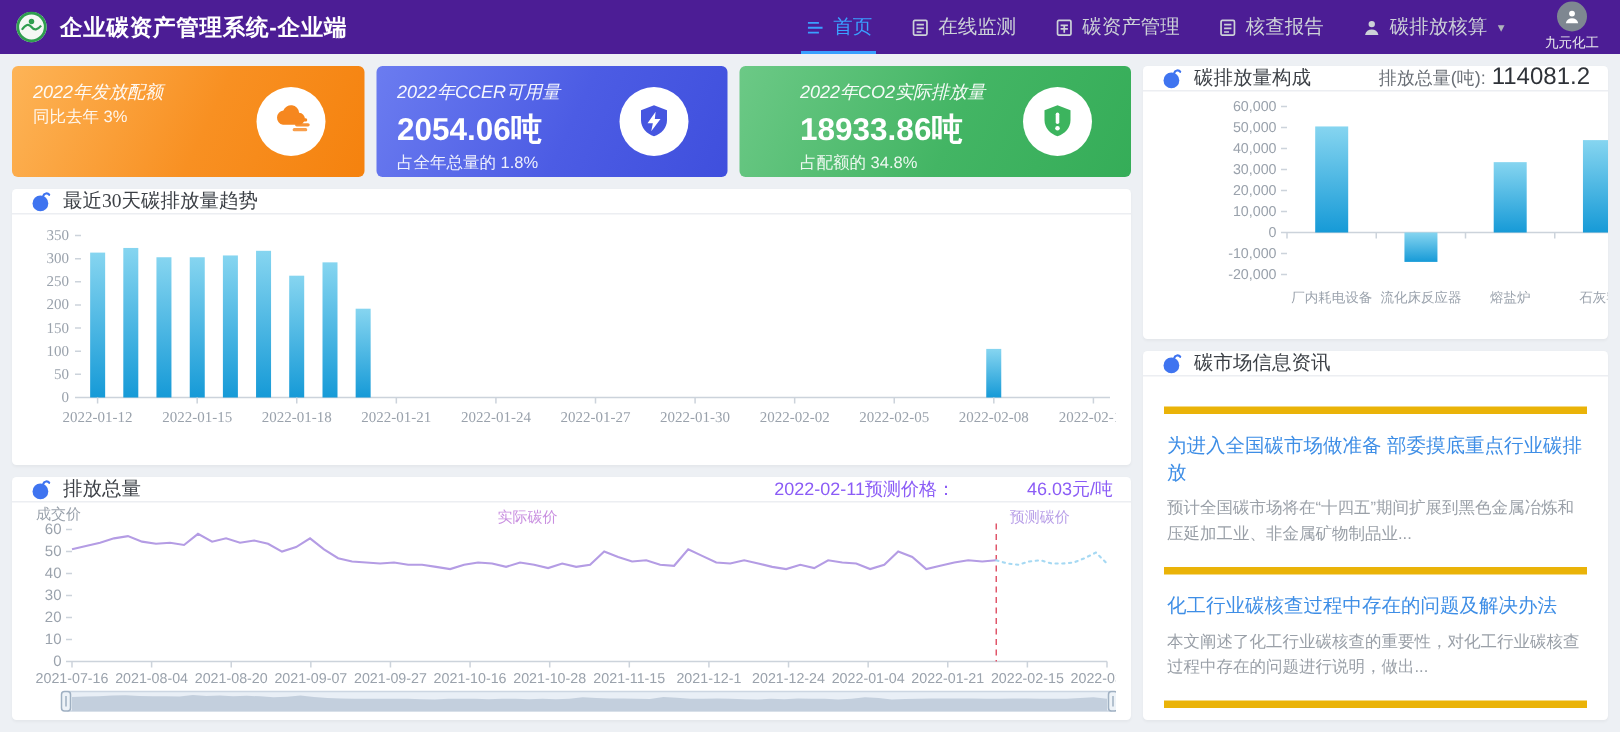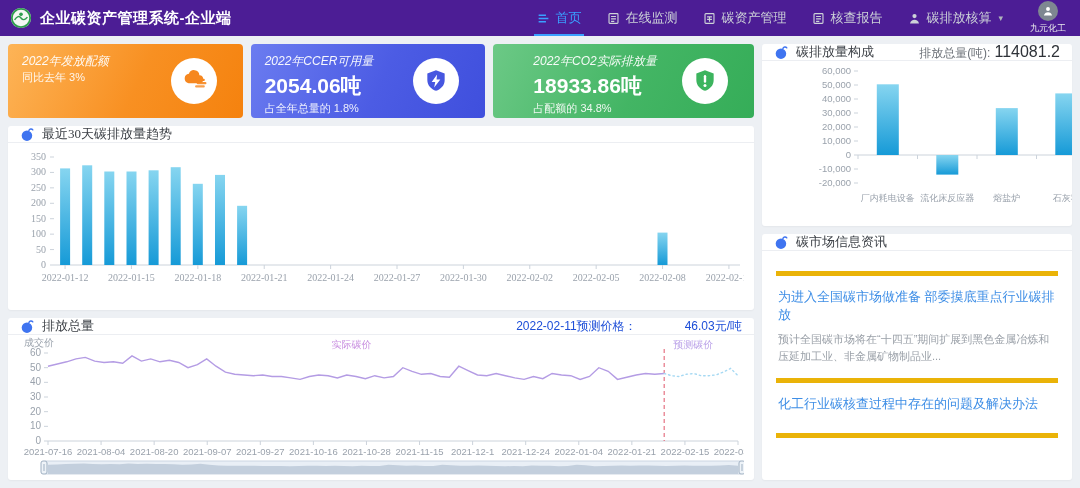--- a/index.html
+++ b/index.html
@@ -224,21 +224,21 @@
       </div>
     </section>
 
     <section class="panel market-panel">
       <div class="panel-head">
         <svg width="15" height="15" viewBox="0 0 16 16">
             <circle cx="7.4" cy="9.2" r="5.6" fill="#3f74f0"></circle>
             <path d="M9.5 3.8 C10 1.8 12.6 1.6 13.6 3" fill="none" stroke="#3f74f0" stroke-width="1.6" stroke-linecap="round"></path>
           </svg>
         <span class="panel-title">排放总量</span>
-        <span class="head-right" style="color:#1d4ed8;gap:48px;">
+        <span class="head-right" style="color:#8b5cf6;gap:48px;">
           <span>2022-02-11预测价格：</span>
           <span>46.03元/吨</span>
         </span>
       </div>
       <div class="chart-wrap">
         <svg id="market-svg" width="726" height="140" viewBox="0 0 726 140">
             <text x="6" y="9" text-anchor="start" font-size="10" fill="#9aa2ac">成交价</text>
             <text x="23" y="107" text-anchor="end" font-size="10" fill="#9aa2ac">0</text>
             <line x1="26" y1="104" x2="30" y2="104" stroke="#ccd3db"></line>
             <text x="23" y="92.33333333333333" text-anchor="end" font-size="10" fill="#9aa2ac">10</text>
@@ -364,20 +364,21 @@
           </svg>
         <span class="panel-title">碳市场信息资讯</span>
       </div>
       <div class="news-list">
         <div class="news-item">
           <div class="nt">为进入全国碳市场做准备 部委摸底重点行业碳排放</div>
           <div class="ns">预计全国碳市场将在“十四五”期间扩展到黑色金属冶炼和压延加工业、非金属矿物制品业...</div>
         </div>
         <div class="news-item">
           <div class="nt">化工行业碳核查过程中存在的问题及解决办法</div>
+          <div class="ns">本文阐述了化工行业碳核查的重要性，对化工行业碳核查过程中存在的问题进行说明，做出...</div>
         </div>
         <div class="news-item">
           
           
         </div>
       </div>
     </section>
   </div>
 </div>
 

